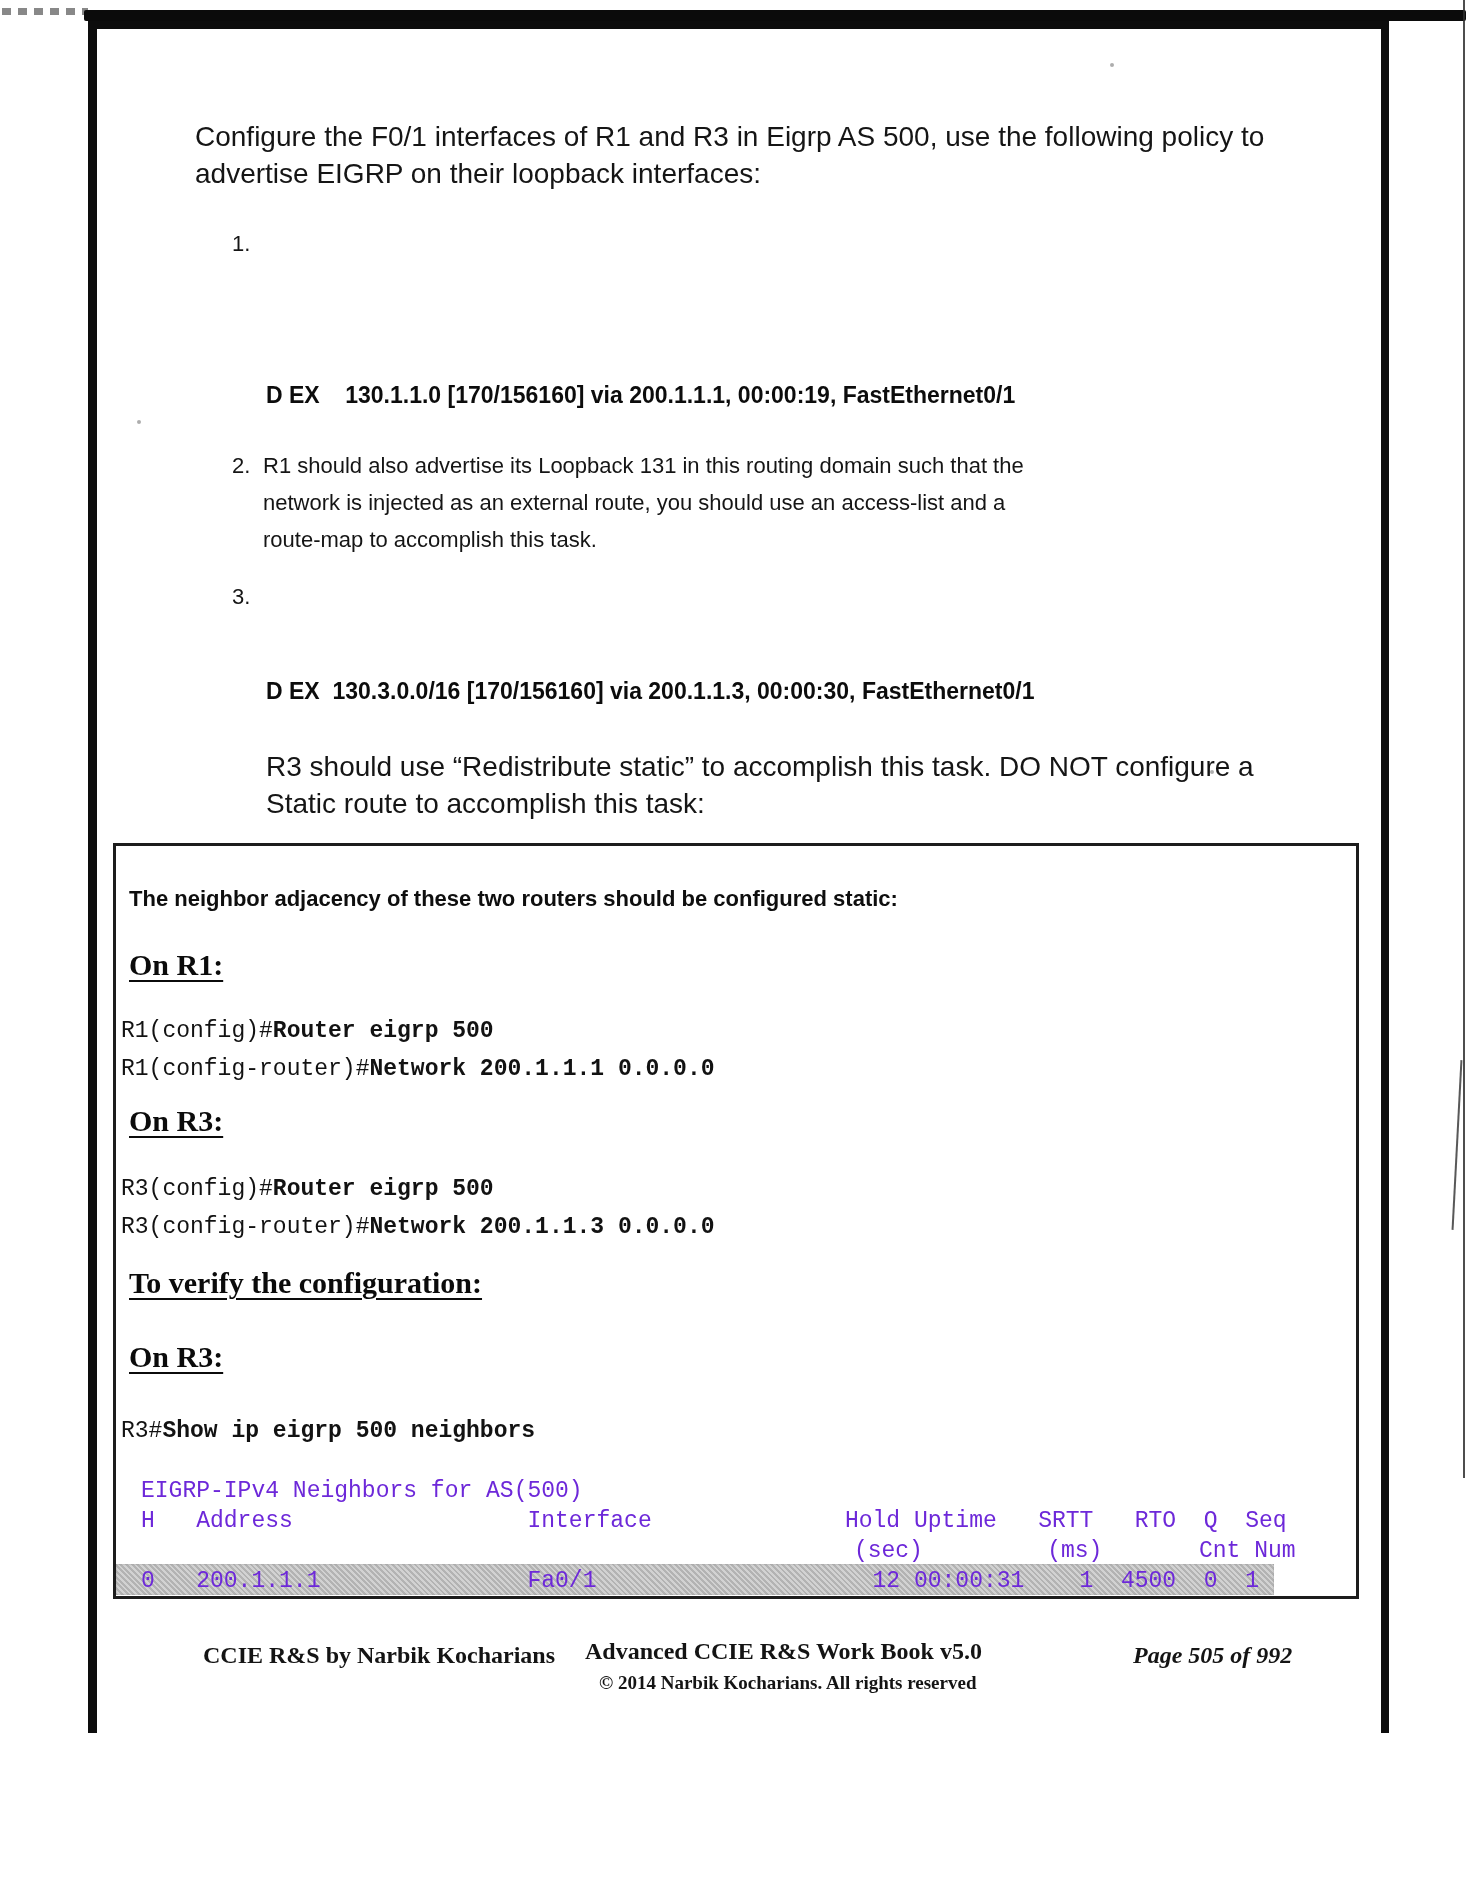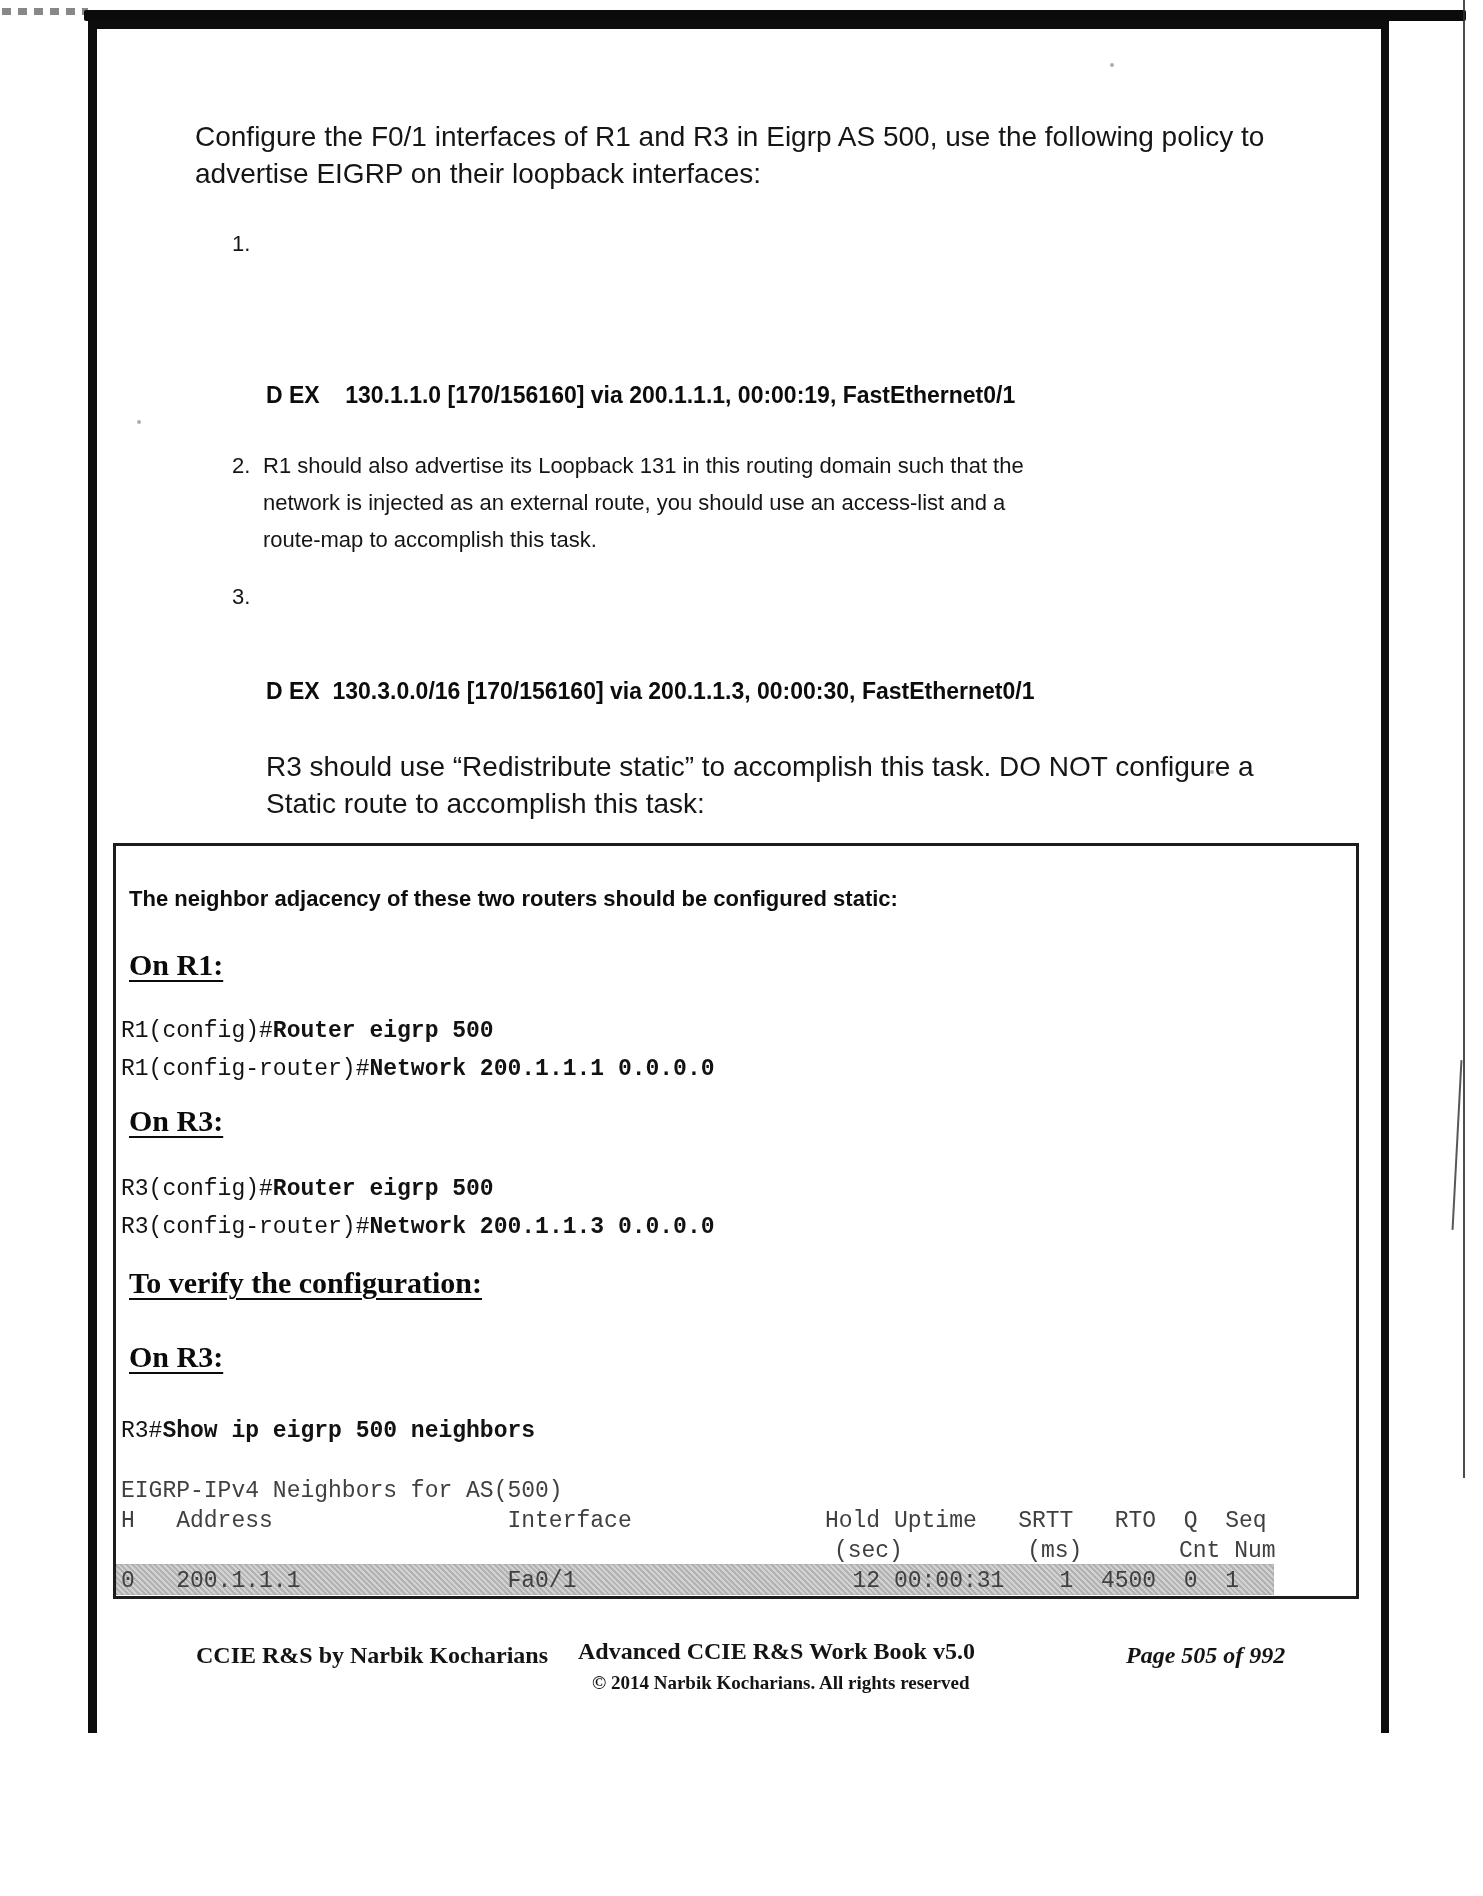--- a/index.html
+++ b/index.html
@@ -30,27 +30,27 @@
 
   
   .sol-box { left: 113px; top: 843px; width: 1246px; height: 756px; border: 3px solid #1c1c1c; background: transparent; }
   .box-lead { font-size: 22px; font-weight: bold; color: #0e0e0e; }
   .heading { font-family: "Liberation Serif", serif; font-weight: bold; font-size: 30px; color: #0b0b0b;
              text-decoration: underline; text-underline-offset: 5px; text-decoration-thickness: 2px; }
   .code { font-family: "Liberation Mono", "DejaVu Sans Mono", monospace; font-size: 23px; line-height: 38px;
           white-space: pre; color: #121212; }
   .code b { font-weight: bold; }
   .console { font-family: "Liberation Mono", "DejaVu Sans Mono", monospace; font-size: 23px; line-height: 30px;
-             white-space: pre; color: #404040; }
+             white-space: pre; color: #6d28d9; margin-left: 20px; }
   .row-highlight { left: 116px; top: 1564px; width: 1158px; height: 31px;
      background: repeating-linear-gradient(45deg, #b3b3b3 0 2px, #d2d2d2 2px 4px);
      box-shadow: inset 0 0 2px #9a9a9a; }
 
   
-  .footer-serif { font-family: "Liberation Serif", serif; font-weight: bold; color: #141414; }
+  .footer-serif { font-family: "Liberation Serif", serif; font-weight: bold; color: #141414; margin-left: 7px; }
   .f-left { font-size: 24px; }
   .f-center-title { font-size: 24px; }
   .f-center-copy { font-size: 19px; }
   .f-page { font-size: 24px; font-style: italic; }
 </style>
 </head>
 <body>
 
 <div class="abs top-smear-dashes"></div>
 <div class="abs top-smear"></div>

